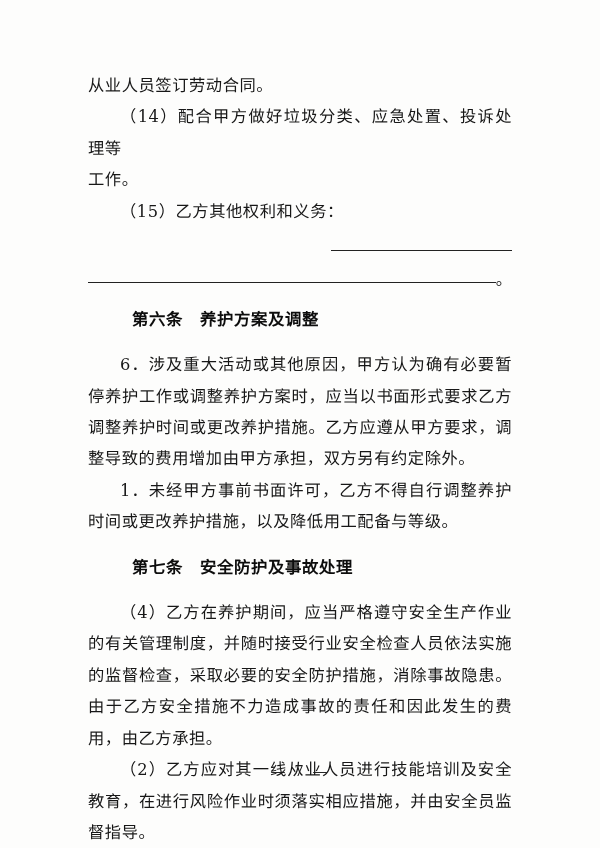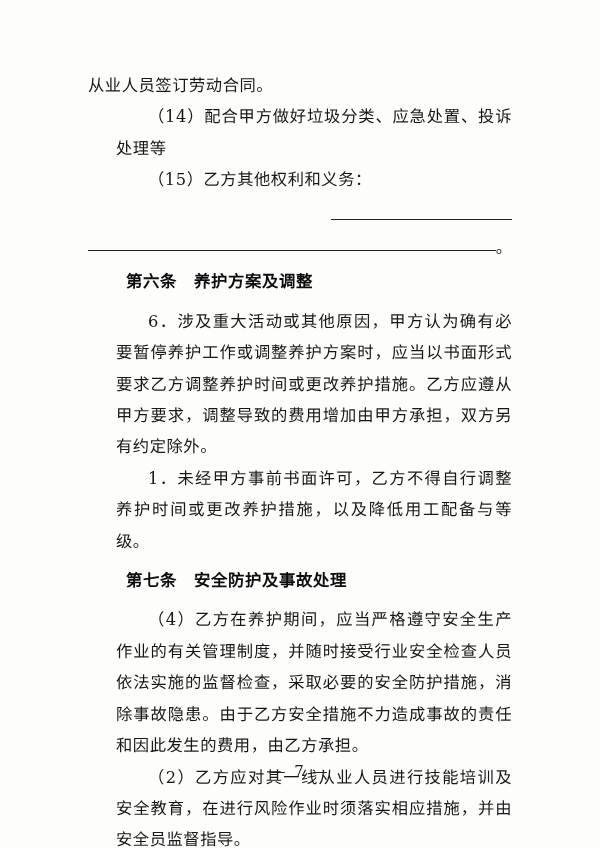--- a/index.html
+++ b/index.html
@@ -30,32 +30,32 @@
     font-family: "DejaVu Serif", "Liberation Serif", serif;
     font-size: 16.3px;
     line-height: 31.4px;
     color: #171717;
     text-align: justify;
     text-justify: inter-ideograph;
     letter-spacing: 0.55px;
     margin: 0;
     font-weight: 400;
   }
-  .para.indent { text-indent: 32px; margin-left: 28px; }
+  .para.indent { text-indent: 32px; }
   .para.cont   { text-indent: 0; }
 
   
   .heading {
     font-family: "Liberation Sans", "DejaVu Sans", sans-serif;
     font-size: 16.4px;
     line-height: 31.4px;
     font-weight: 700;
     color: #0d0d0d;
     letter-spacing: 0.6px;
-    margin: 8px;
+    margin: 14px;
     text-indent: 30px;
   }
   .heading .gap { display: inline-block; width: 17px; }
 
   
   .fill-row {
     position: relative;
     height: 31.4px;
   }
   .rule {
@@ -91,20 +91,21 @@
 </head>
 <body>
 
 <div class="page">
   <div class="content">
 
     <p class="para cont">从业人员签订劳动合同。</p>
 
     <p class="para indent">（14）配合甲方做好垃圾分类、应急处置、投诉处理等</p>
 
+    <p class="para cont">工作。</p>
 
     <p class="para indent">（15）乙方其他权利和义务：</p>
 
     <div class="fill-row">
       <div class="rule rule-a"></div>
     </div>
 
     <div class="fill-row">
       <div class="rule rule-b"></div>
       <span class="rule-tail">。</span>

